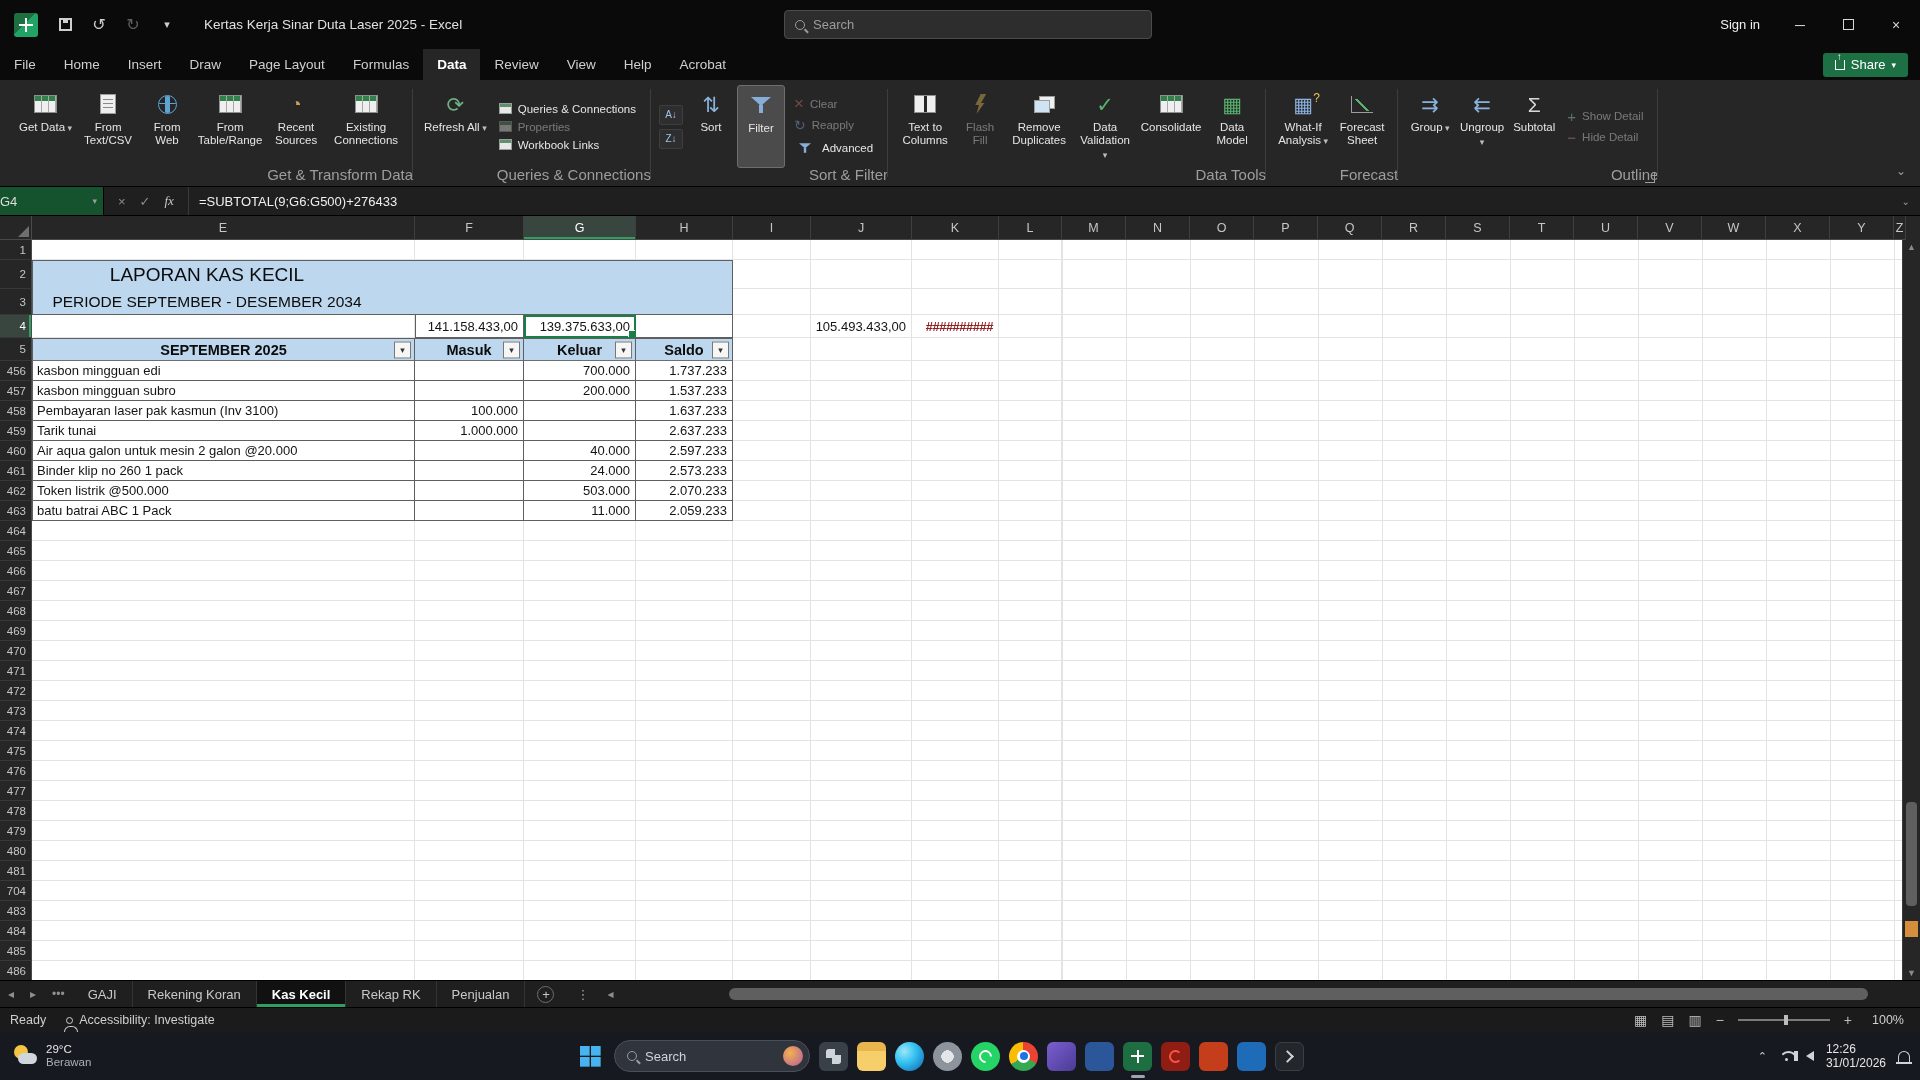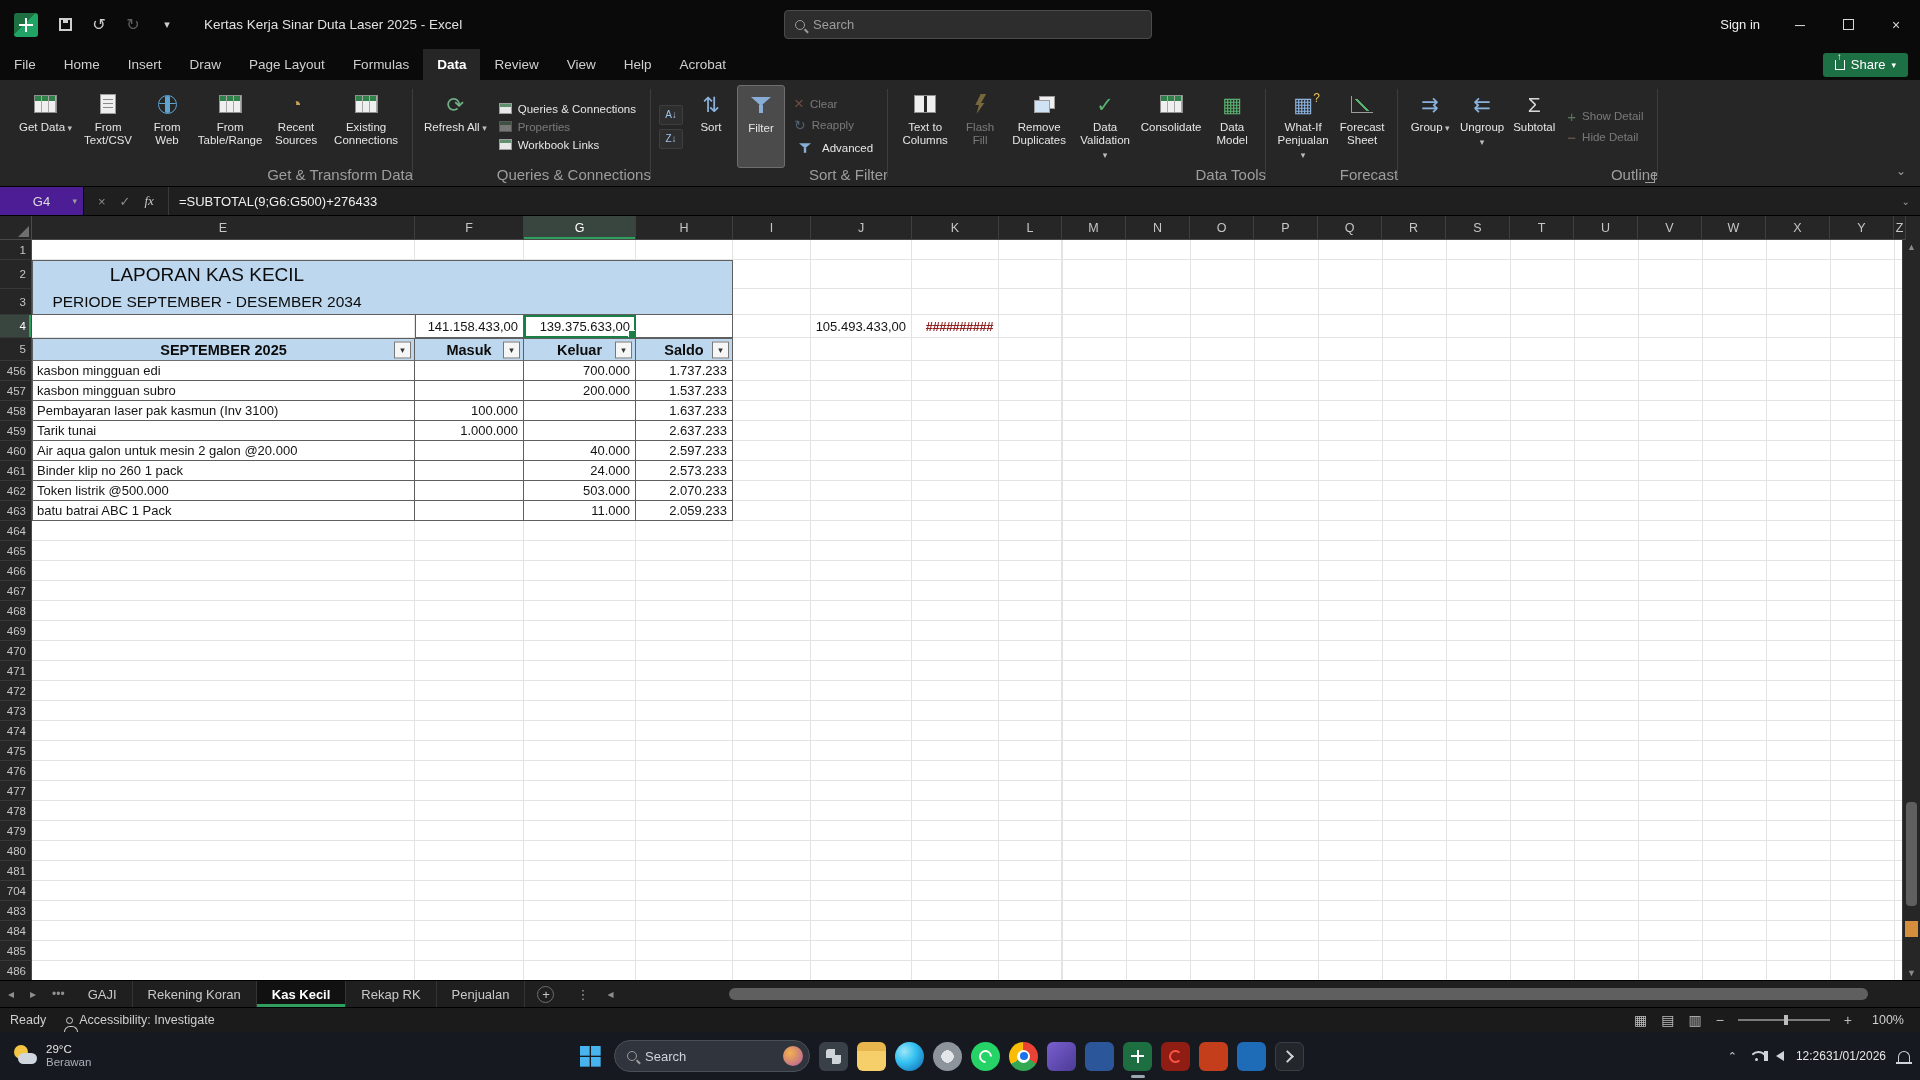--- a/index.html
+++ b/index.html
@@ -93,21 +93,21 @@
 .dedup::after{left:5px;top:4px;background:#cfe3f5}
 .chart{width:22px;height:17px;border-left:1.5px solid #9c9c9c;border-bottom:1.5px solid #9c9c9c;position:relative}
 .chart::after{content:"";position:absolute;left:1px;bottom:1px;width:18px;height:12px;
   background:linear-gradient(45deg,transparent 44%,#58b26e 44% 56%,transparent 56%)}
 .launcher{position:absolute;right:3px;bottom:3px;width:10px;height:10px;border-right:1.5px solid #9d9d9d;border-bottom:1.5px solid #9d9d9d}
 .collapse-rb{position:absolute;right:14px;bottom:8px;color:#9d9d9d;font-size:12px}
 
 
 #formulabar{position:absolute;left:0;top:186px;width:1920px;height:30px;background:#1f1f1f;
   display:flex;align-items:stretch;border-top:1px solid #000;border-bottom:1px solid #000;color:#ddd;font-size:13px}
-.namebox{width:84px;display:flex;align-items:center;justify-content:center;background:#4c1d95;position:relative;border-right:1px solid #000}
+.namebox{width:104px;display:flex;align-items:center;justify-content:flex-start;background:#14532d;position:relative;border-right:1px solid #000}
 .namebox .nb-dd{position:absolute;right:6px;font-size:9px;color:#9c9c9c}
 .fxbtns{display:flex;align-items:center;gap:14px;padding:0 14px;border-right:1px solid #3a3a3a}
 .fx-x{color:#8c8c8c}.fx-ok{color:#8c8c8c}.fx-fx{font-style:italic;color:#c9c9c9;font-family:"Liberation Serif",serif}
 .fval{display:flex;align-items:center;padding-left:10px;color:#efefef;flex:1}
 .fb-exp{display:flex;align-items:center;padding:0 10px;color:#9c9c9c;font-size:10px}
 
 
 #sheet{position:absolute;left:0;top:216px;width:1920px;height:764px;background:#fff;overflow:hidden}
 .colhdr{display:flex;height:24px;background:#262626}
 .corner{width:32px;flex:none;border-right:1px solid #4a4a4a;border-bottom:1px solid #4a4a4a;position:relative;background:#262626}
@@ -226,21 +226,21 @@
 .ic-vscode{background:#1e6bb8}
 .ic-terminal{background:#23262b;border:1px solid #3a3f45}
 .ic-terminal::before{content:"";position:absolute;left:7px;top:9px;width:7px;height:7px;border-left:2px solid #cfd4d9;border-bottom:2px solid #cfd4d9;transform:rotate(-135deg)}
 .tray{margin-left:auto;display:flex;align-items:center;gap:12px;padding-right:10px;color:#e6e6e6;font-size:12px}
 .tray .chev{font-size:11px;color:#cfcfcf}
 .wifi{width:15px;height:11px;position:relative;overflow:hidden}
 .wifi::before{content:"";position:absolute;left:0;top:0;width:15px;height:15px;border:2px solid #cfd4d9;border-radius:50%;clip-path:polygon(0 0,100% 0,50% 60%)}
 .wifi::after{content:"";position:absolute;left:6px;top:7px;width:3px;height:3px;border-radius:50%;background:#cfd4d9}
 .spk{width:0;height:0;border-top:5px solid transparent;border-bottom:5px solid transparent;border-right:8px solid #cfd4d9;position:relative}
 .spk::after{content:"";position:absolute;left:-12px;top:-5px;width:4px;height:10px;background:#cfd4d9}
-.clock{display:flex;flex-direction:row;align-items:flex-start;line-height:14px}
+.clock{display:flex;flex-direction:column;align-items:flex-start;line-height:14px}
 .bell{width:12px;height:11px;border:1.6px solid #cfd4d9;border-radius:6px 6px 0 0;border-bottom:none;position:relative}
 .bell::after{content:"";position:absolute;left:-3px;bottom:-2px;width:16px;height:2px;background:#cfd4d9}
 </style>
 </head>
 <body>
 
 <div id="titlebar">
   <div class="xl-logo"></div>
   <div class="qat">
     <div class="qat-btn">
@@ -434,21 +434,21 @@
     </div>
     <div class="glabel">Data Tools</div>
   </div>
 
   <div class="rgroup">
     <div class="rbtns">
       <div class="big dd" style="max-width:58px">
         <span class="ricon">
             <span class="gl gl-whatif"></span>
           </span>
-        <span class="blbl">What-If Penjualan</span>
+        <span class="blbl">What-If Analysis</span>
       </div>
       <div class="big" style="max-width:56px">
         <span class="ricon">
             <span class="chart"></span>
           </span>
         <span class="blbl">Forecast Sheet</span>
       </div>
     </div>
     <div class="glabel">Forecast</div>
   </div>

